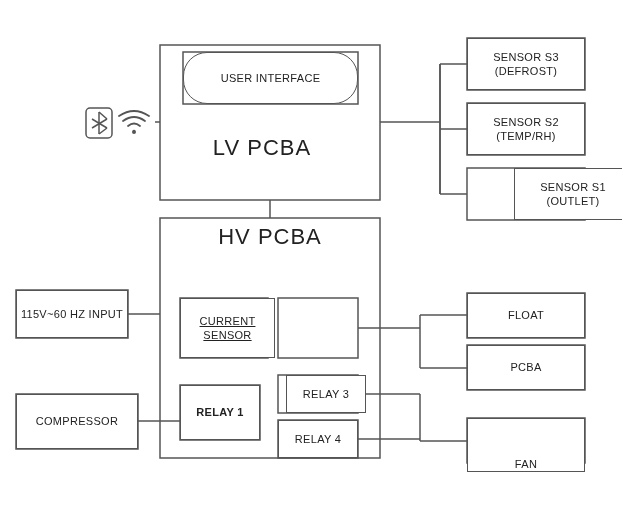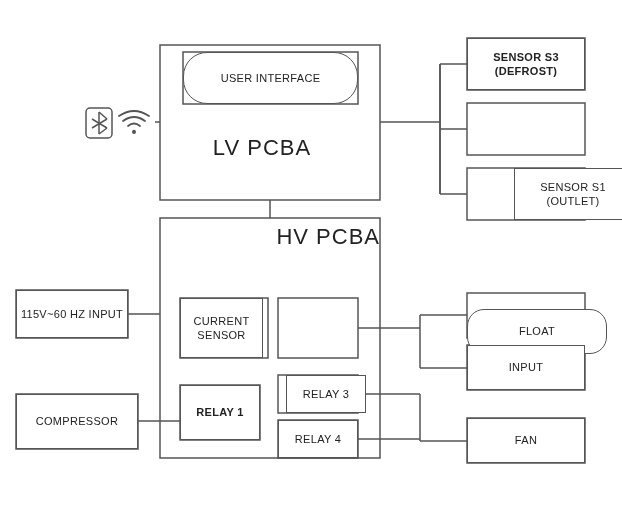--- a/index.html
+++ b/index.html
@@ -120,60 +120,63 @@
   </svg>
 
   <div class="box" style="left:183px; top:52px; width:175px; height:52px;border-radius:24px;">
     <span class="box-label">USER INTERFACE</span>
   </div>
 
   <div style="position:absolute; left:160px; top:95px; width:204px; height:105px; display:flex; align-items:center; justify-content:center;">
     <span style="font-size:22px; font-family:Arial,sans-serif; color:#222; font-weight:300; letter-spacing:1px;">LV PCBA</span>
   </div>
 
-  <div style="position:absolute; left:160px; top:218px; width:220px; height:38px; display:flex; align-items:center; justify-content:flex-end;">
+  <div style="position:absolute; left:160px; top:218px; width:220px; height:38px; display:flex; align-items:center; justify-content:center;">
     <span style="font-size:22px; font-family:Arial,sans-serif; color:#222; font-weight:300; letter-spacing:1px;">HV PCBA</span>
   </div>
 
-  <div class="box" style="left:467px; top:38px; width:118px; height:52px;font-weight:bold;">
+  <div class="box" style="left:467px; top:38px; width:118px; height:52px;">
     <span class="box-label">SENSOR S3<br>(DEFROST)</span>
   </div>
 
+  <div class="box" style="left:467px; top:103px; width:118px; height:52px;">
+    <span class="box-label">SENSOR S2<br>(TEMP/RH)</span>
+  </div>
 
   <div class="box" style="left:467px; top:168px; width:118px; height:52px;margin-left:47px;">
     <span class="box-label">SENSOR S1<br>(OUTLET)</span>
   </div>
 
-  <div class="box" style="left:180px; top:298px; width:83px; height:60px;">
+  <div class="box" style="left:180px; top:298px; width:95px; height:60px;text-decoration:underline;">
     <span class="box-label">CURRENT
 SENSOR</span>
   </div>
 
 
   <div class="box" style="left:180px; top:385px; width:80px; height:55px;font-weight:bold;">
     <span class="box-label">RELAY 1</span>
   </div>
 
   <div class="box" style="left:278px; top:375px; width:80px; height:38px;margin-left:8px;">
     <span class="box-label">RELAY 3</span>
   </div>
 
   <div class="box" style="left:278px; top:420px; width:80px; height:38px;">
     <span class="box-label">RELAY 4</span>
   </div>
 
-  <div class="box" style="left:467px; top:309px; width:140px; height:45px;border-radius:17px;">
+  <div class="box" style="left:467px; top:293px; width:118px; height:45px;">
     <span class="box-label">FLOAT</span>
   </div>
 
   <div class="box" style="left:467px; top:345px; width:118px; height:45px;">
-    <span class="box-label">INPUT</span>
-  </div>
-
-  <div class="box" style="left:467px; top:418px; width:118px; height:45px;">
+    <span class="box-label">PCBA</span>
+  </div>
+
+  <div class="box" style="left:467px; top:418px; width:118px; height:54px;align-items:flex-end;">
     <span class="box-label">FAN</span>
   </div>
 
   <div class="box" style="left:16px; top:394px; width:122px; height:55px;">
     <span class="box-label">COMPRESSOR</span>
   </div>
 
   <div class="box" style="left:16px; top:290px; width:112px; height:48px;">
     <span class="box-label">115V~60 HZ
 INPUT</span>

